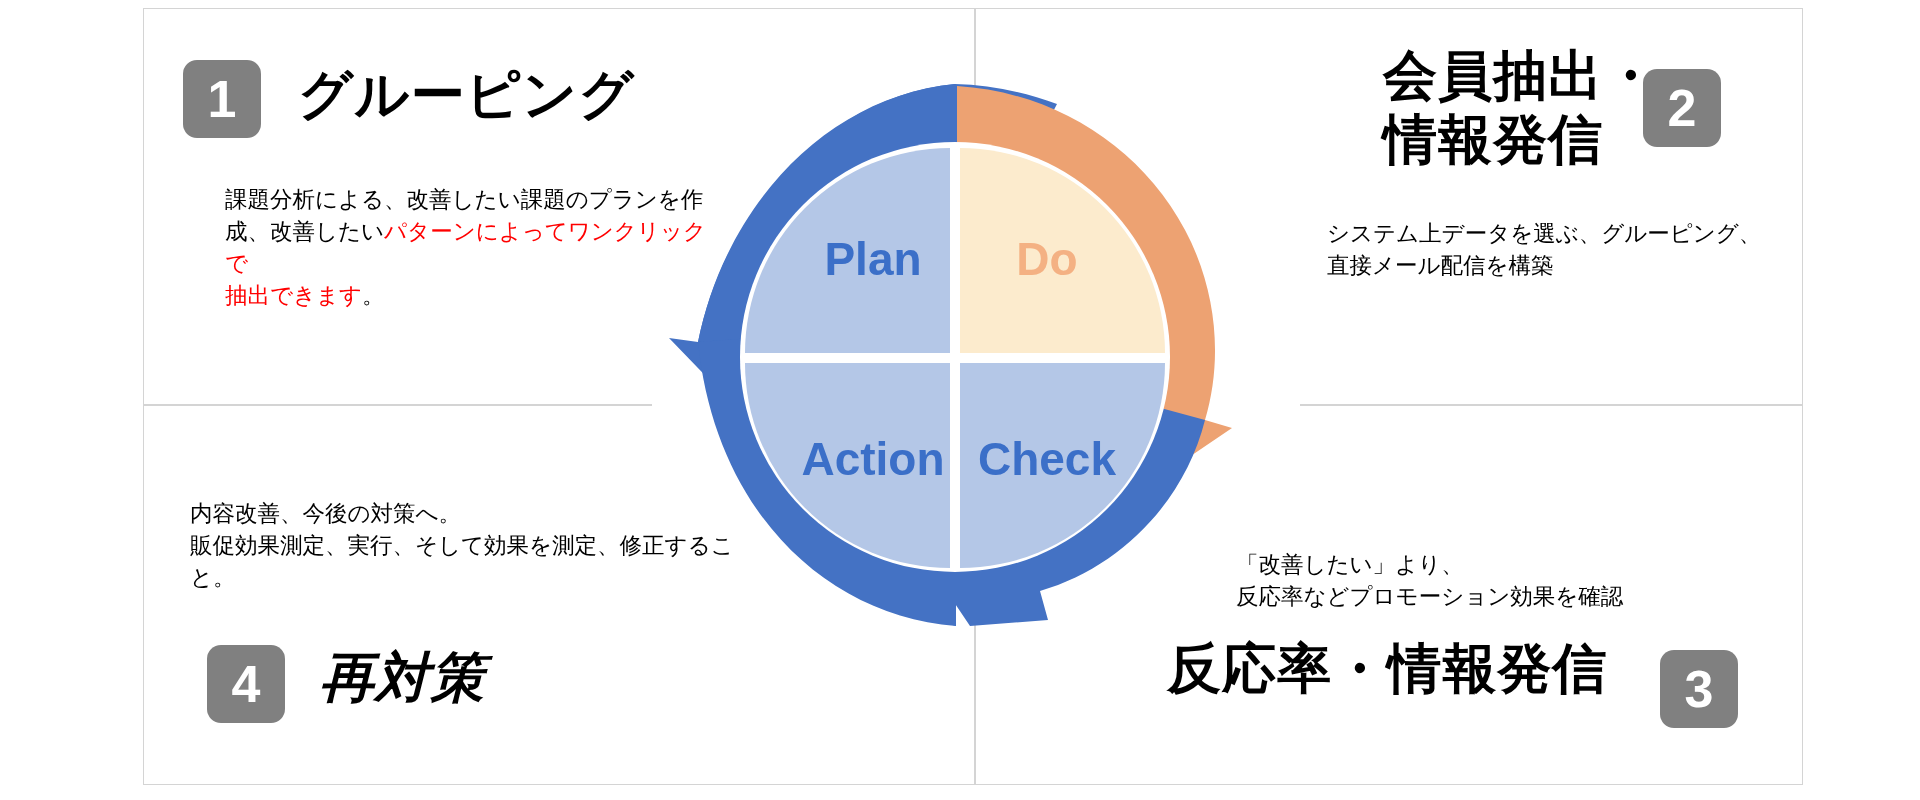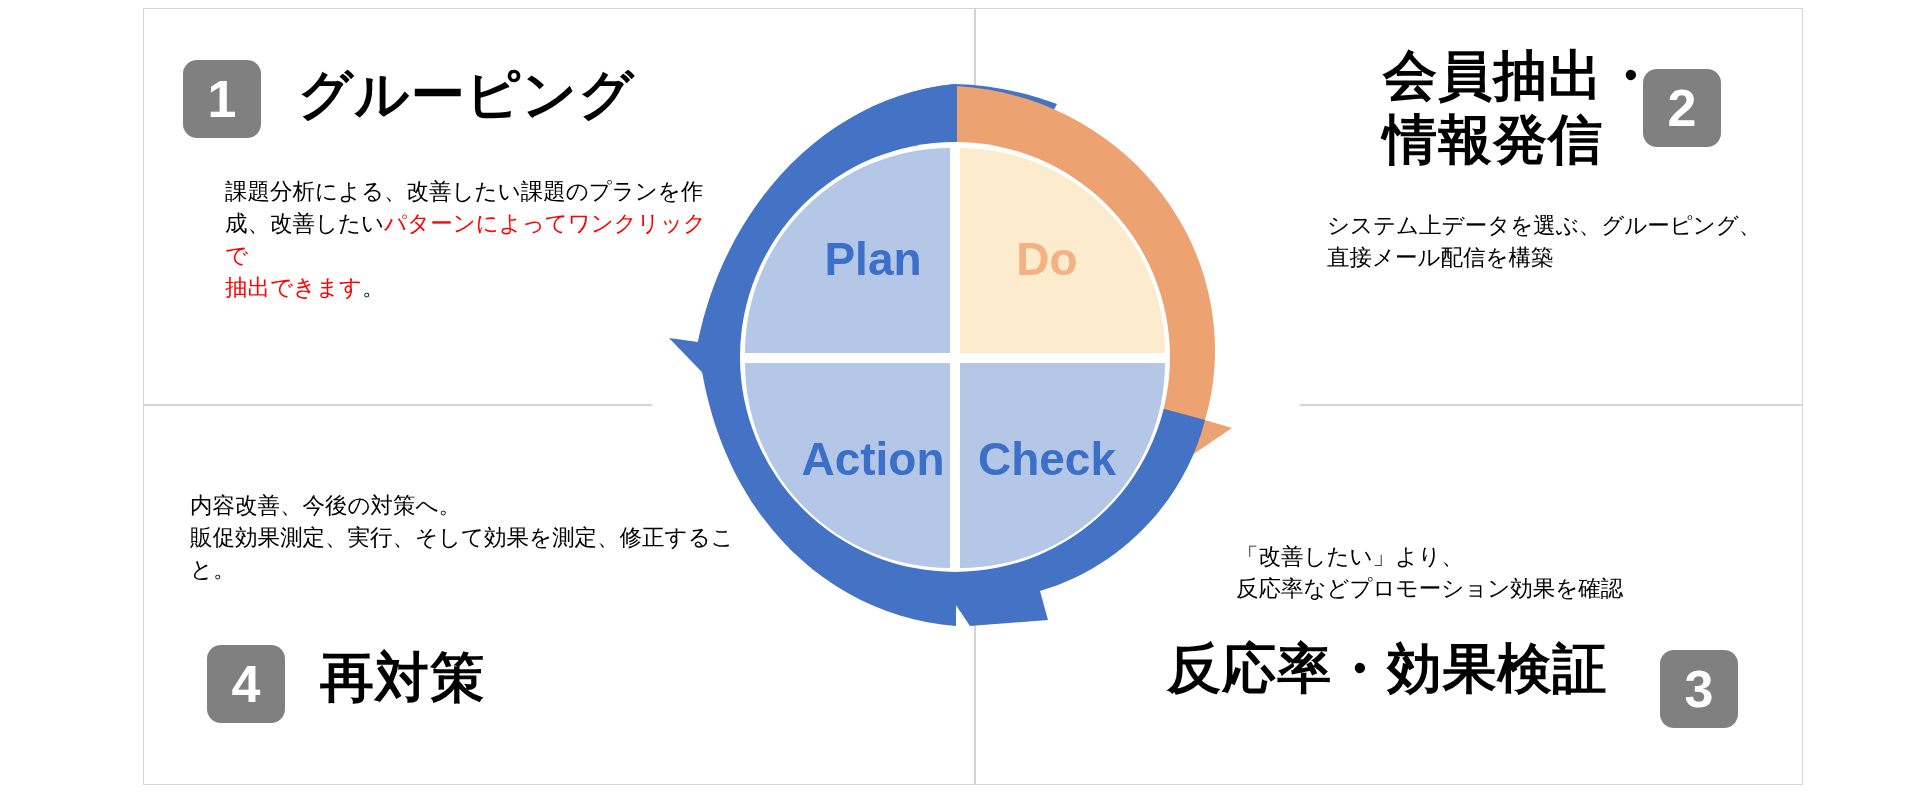--- a/index.html
+++ b/index.html
@@ -82,29 +82,30 @@
     font-size: 54px;
     font-weight: bold;
     letter-spacing: 0.02em;
     line-height: 1.18;
     white-space: pre-line;
     color: #000000;
   }
   #heading-1 { left: 298px; top: 63px; }
   #heading-2 { left: 1352px; top: 44px; text-align: left; margin-left: 31px; }
   #heading-3 { left: 1167px; top: 637px; }
-  #heading-4 { left: 320px; top: 646px; }
+  #heading-4 { left: 320px; top: 646px; font-style: italic; }
 
   
   .body-text {
     position: absolute;
     font-size: 22.5px;
     line-height: 1.42;
     color: #000000;
     white-space: pre-line;
+    margin-top: 8px;
   }
   #body-1 { left: 225px; top: 176px; width: 500px; }
   #body-2 { left: 1327px; top: 212px; width: 470px; font-family: Liberation Mono, monospace; }
   #body-3 { left: 1236px; top: 541px; width: 480px; }
   #body-4 { left: 190px; top: 490px; width: 560px; }
 
   .red { color: #ff0000; }
 
   
   .wheel {
@@ -138,21 +139,21 @@
 成、改善したい</span><span class="red">パターンによってワンクリックで
 抽出できます</span><span>。</span></div>
 
   <div class="badge" id="badge-2">2</div>
   <div class="heading" id="heading-2">会員抽出・
 情報発信</div>
   <div class="body-text" id="body-2">システム上データを選ぶ、グルーピング、
 直接メール配信を構築</div>
 
   <div class="badge" id="badge-3">3</div>
-  <div class="heading" id="heading-3">反応率・効果検証</div>
+  <div class="heading" id="heading-3">反応率・情報発信</div>
   <div class="body-text" id="body-3">「改善したい」より、
 反応率などプロモーション効果を確認</div>
 
   <div class="badge" id="badge-4">4</div>
   <div class="heading" id="heading-4">再対策</div>
   <div class="body-text" id="body-4">内容改善、今後の対策へ。
 販促効果測定、実行、そして効果を測定、修正すること。</div>
 
   <div class="wheel">
     <svg width="660" height="590" viewBox="0 0 660 590" xmlns="http://www.w3.org/2000/svg">

